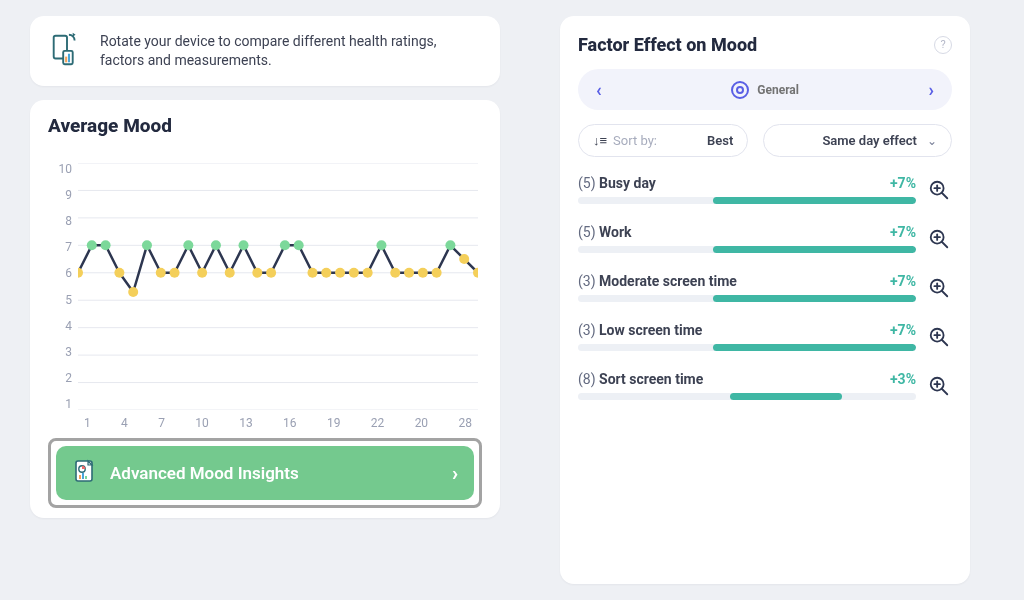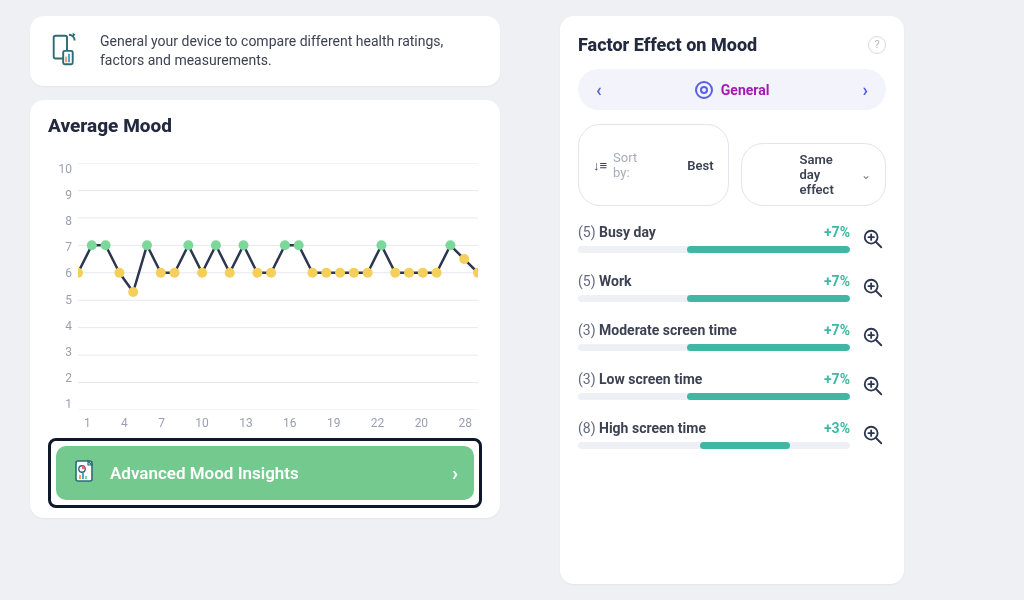--- a/index.html
+++ b/index.html
@@ -9,21 +9,21 @@
     width: 1024px;
     height: 600px;
     overflow: hidden;
     display: flex;
     gap: 60px;
     padding: 16px 30px;
   }
 
   .panel-col { display:flex; flex-direction:column; gap:14px; }
   .left { width: 470px; }
-  .right { width: 344px; }
+  .right { width: 410px; }
 
   .card {
     background: #ffffff;
     border-radius: 14px;
     padding: 14px 18px;
     box-shadow: 0 1px 2px rgba(30,35,60,.05);
   }
 
   
   .rotate-banner { display:flex; align-items:center; gap:14px; }
@@ -49,21 +49,21 @@
   .dot-green { fill:#7cd89a; }
   .dot-yellow { fill:#f4cf5a; }
   .chart-x-labels {
     position:absolute; left:30px; right:4px; bottom:0; height:22px;
     display:flex; justify-content:space-between; font-size:12px; color:#9aa0b3;
     padding: 0 6px;
   }
 
   
   .insights-wrap {
-    border: 3px solid #0f172a;
+    border: 3px solid #a3a3a3;
     border-radius: 8px;
     padding: 5px;
   }
   .insights-btn {
     background:#74c98e;
     color:#ffffff;
     border-radius:10px;
     display:flex; align-items:center; gap:12px;
     padding:12px 16px;
     font-size:17px; font-weight:600;
@@ -81,21 +81,21 @@
     display:flex; align-items:center; justify-content:center;
     font-size:11px; color:#b5b9c9;
   }
 
   .category-bar {
     margin-top:14px; background:#f2f3fb; border-radius:24px;
     display:flex; align-items:center; justify-content:space-between;
     padding:10px 18px;
   }
   .cat-arrow { color:#5a5fe5; font-size:18px; font-weight:800; cursor:pointer; }
-  .cat-center { display:flex; align-items:center; gap:8px; color:#a21caf; font-weight:700; font-size:14px; }
+  .cat-center { display:flex; align-items:center; gap:8px; color:#737373; font-weight:700; font-size:12px; }
   .target-icon {
     width:18px; height:18px; border-radius:50%;
     border:2px solid #5a5fe5; position:relative;
   }
   .target-icon::after {
     content:""; position:absolute; inset:3px; border-radius:50%; border:2px solid #5a5fe5;
   }
 
   .controls-row { display:flex; gap:12px; margin-top:14px; }
   .pill {
@@ -138,21 +138,21 @@
     <div class="rotate-icon">
       <svg width="38" height="38" viewBox="0 0 40 40">
         <rect x="6" y="6" width="14" height="24" rx="2" fill="none" stroke="#2d6b75" stroke-width="2"></rect>
         <rect x="16" y="22" width="10" height="14" rx="1.5" fill="#fff" stroke="#2d6b75" stroke-width="2"></rect>
         <rect x="18" y="28" width="2.2" height="6" fill="#f4a259"></rect>
         <rect x="21" y="25" width="2.2" height="9" fill="#4aa6d9"></rect>
         <path d="M22 5 a6 6 0 0 1 6 6" fill="none" stroke="#2d6b75" stroke-width="2"></path>
         <path d="M26 3 l3 2 -3 2 z" fill="#2d6b75"></path>
       </svg>
     </div>
-    <div class="rotate-text">General your device to compare different health ratings, factors and measurements.</div>
+    <div class="rotate-text">Rotate your device to compare different health ratings, factors and measurements.</div>
   </div>
 
   <div class="card chart-card">
     <div class="chart-title">Average Mood</div>
     <div class="chart-wrap">
       <div class="chart-y-labels" id="ylabels">
           <span>10</span>
           <span>9</span>
           <span>8</span>
           <span>7</span>
@@ -259,21 +259,21 @@
       </span>
       <span class="cat-arrow">›</span>
     </div>
 
     <div class="controls-row">
       <div class="pill">
         <span class="sort-icon">↓≡</span>
         <span class="muted">Sort by:</span>
         <span class="val">Best</span>
       </div>
-      <div class="pill" style="margin-left:auto;margin-top:19px;">
+      <div class="pill" style="margin-left:auto;">
         <span class="val">Same day effect</span>
         <span class="dd-chev">⌄</span>
       </div>
     </div>
 
     <div class="factor-list" id="factorlist">
         <div class="factor-row">
           <div class="factor-text-col">
             <div class="factor-head">
               <div class="factor-label"><span class="cnt">(5)</span> <span class="name">Busy day</span></div>
@@ -345,21 +345,21 @@
               <circle cx="10" cy="10" r="7" fill="none" stroke="#2d3650" stroke-width="2"></circle>
               <line x1="15" y1="15" x2="21" y2="21" stroke="#2d3650" stroke-width="2" stroke-linecap="round"></line>
               <line x1="7" y1="10" x2="13" y2="10" stroke="#2d3650" stroke-width="2" stroke-linecap="round"></line>
               <line x1="10" y1="7" x2="10" y2="13" stroke="#2d3650" stroke-width="2" stroke-linecap="round"></line>
             </svg>
           </div>
         </div>
         <div class="factor-row">
           <div class="factor-text-col">
             <div class="factor-head">
-              <div class="factor-label"><span class="cnt">(8)</span> <span class="name">High screen time</span></div>
+              <div class="factor-label"><span class="cnt">(8)</span> <span class="name">Sort screen time</span></div>
               <div class="factor-pct">+3%</div>
             </div>
             <div class="factor-bar">
               <div class="factor-fill" style="left: 45%; width: 33%;"></div>
             </div>
           </div>
           <div class="zoom-btn">
             <svg width="22" height="22" viewBox="0 0 24 24">
               <circle cx="10" cy="10" r="7" fill="none" stroke="#2d3650" stroke-width="2"></circle>
               <line x1="15" y1="15" x2="21" y2="21" stroke="#2d3650" stroke-width="2" stroke-linecap="round"></line>

